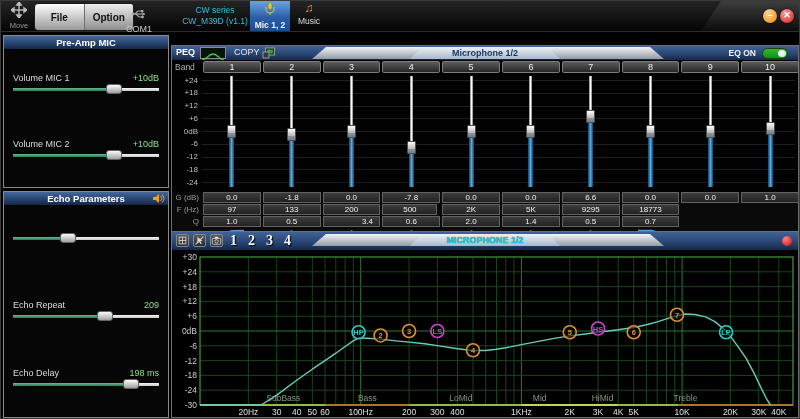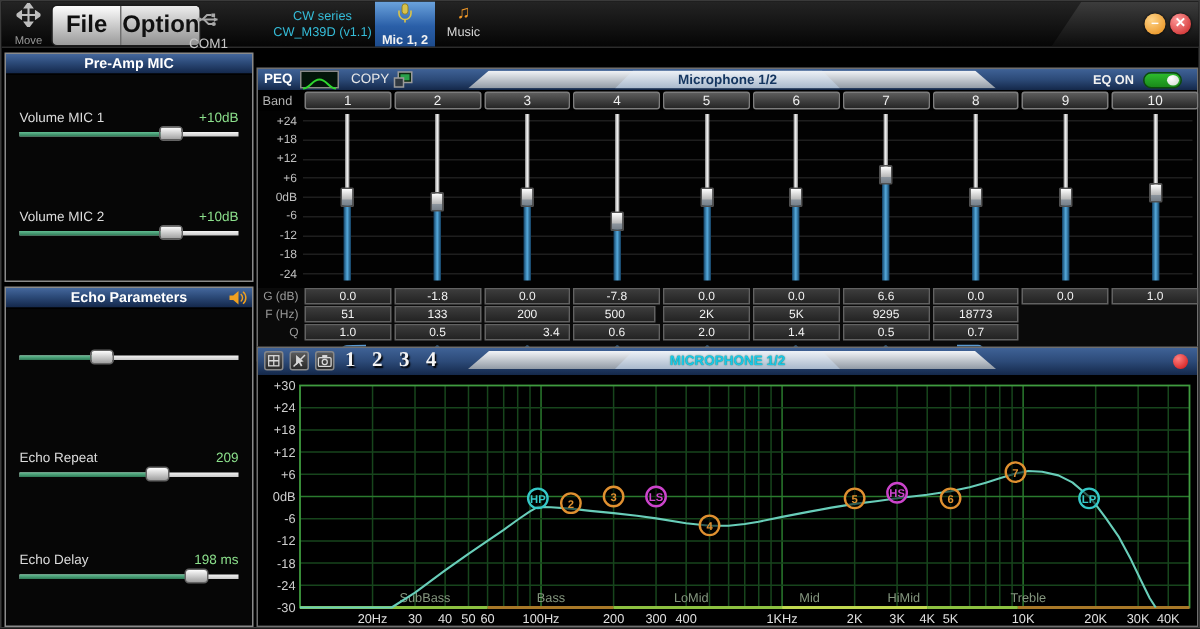--- a/index.html
+++ b/index.html
@@ -3,21 +3,21 @@
 <meta charset="utf-8">
 <style>
   html,body{margin:0;padding:0;background:#222;}
   .app{position:relative;width:800px;height:419px;background:#000;font-family:"Liberation Sans",sans-serif;overflow:hidden;border:1px solid #3a3a3a;box-sizing:border-box;}
   
   .topbar{position:absolute;left:0;top:0;width:800px;height:30px;background:linear-gradient(#242424,#050505);border-bottom:1px solid #2c2c2c;}
   .topbar-right{position:absolute;right:0;top:0;width:100px;height:30px;background:linear-gradient(#3d3d3d,#0c0c0c);clip-path:polygon(20px 0,100% 0,100% 100%,0 100%);}
   .move-handle{position:absolute;left:4px;top:1px;width:28px;height:28px;text-align:center;}
   .move-label{display:block;font-size:7.5px;color:#9a9a9a;margin-top:-1px;}
   .menu-group{position:absolute;left:33px;top:2px;width:98px;height:26px;border-radius:4px;background:linear-gradient(#fdfdfd,#9a9a9a);border:1px solid #1a1a1a;display:flex;overflow:hidden;}
-  .menu-btn{flex:1;display:flex;align-items:center;justify-content:center;font-size:16px;font-weight:bold;color:#101010;cursor:default;}
+  .menu-btn{flex:1;display:flex;align-items:center;justify-content:center;font-size:10px;font-weight:bold;color:#101010;cursor:default;}
   .menu-btn.second{background:linear-gradient(#ececec,#8f8f8f);border-left:1px solid #6f6f6f;}
   .com-port{position:absolute;left:110px;top:4px;width:56px;text-align:center;}
   .com-label{font-size:9px;color:#c8c8c8;display:block;margin-top:1px;}
   .app-title{position:absolute;left:176px;top:4px;width:76px;text-align:center;color:#35bcd8;font-size:8.5px;line-height:11px;}
   .tab{position:absolute;top:0;height:30px;text-align:center;}
   .tab-mic{left:249px;width:40px;background:linear-gradient(#6ba3dd,#2a5fa8 55%,#1d4b8c);}
   .tab-music{left:290px;width:36px;}
   .tab .tab-label{display:block;font-size:8.5px;font-weight:bold;color:#f2f2f2;margin-top:0px;}
   .tab-music .tab-label{font-weight:normal;color:#d8d8d8;}
   .music-glyph{font-size:12px;color:#f09828;line-height:14px;display:block;height:15px;}
@@ -299,21 +299,21 @@
           <div class="val-cell" style="left: 210.4px; width: 57.8px;">-7.8</div>
           <div class="val-cell" style="left: 270.2px; width: 57.8px;">0.0</div>
           <div class="val-cell" style="left: 330px; width: 57.8px;">0.0</div>
           <div class="val-cell" style="left: 389.8px; width: 57.8px;">6.6</div>
           <div class="val-cell" style="left: 449.6px; width: 57.8px;">0.0</div>
           <div class="val-cell" style="left: 509.4px; width: 57.8px;">0.0</div>
           <div class="val-cell" style="left: 569.2px; width: 57.8px;">1.0</div>
         </div>
         <div class="val-row" style="top: 158px;">
           <div class="row-label">F (Hz)</div>
-          <div class="val-cell" style="left: 31px; width: 57.8px;">51</div>
+          <div class="val-cell" style="left: 31px; width: 57.8px;">97</div>
           <div class="val-cell" style="left: 90.8px; width: 57.8px;">133</div>
           <div class="val-cell" style="left: 150.6px; width: 57.8px;">200</div>
           <div class="val-cell" style="left: 210.4px; width: 55px;">500</div>
           <div class="val-cell" style="left: 270.2px; width: 57.8px;">2K</div>
           <div class="val-cell" style="left: 330px; width: 57.8px;">5K</div>
           <div class="val-cell" style="left: 389.8px; width: 57.8px;">9295</div>
           <div class="val-cell" style="left: 449.6px; width: 57.8px;">18773</div>
         </div>
         <div class="val-row" style="top: 170px;">
           <div class="row-label">Q</div>

